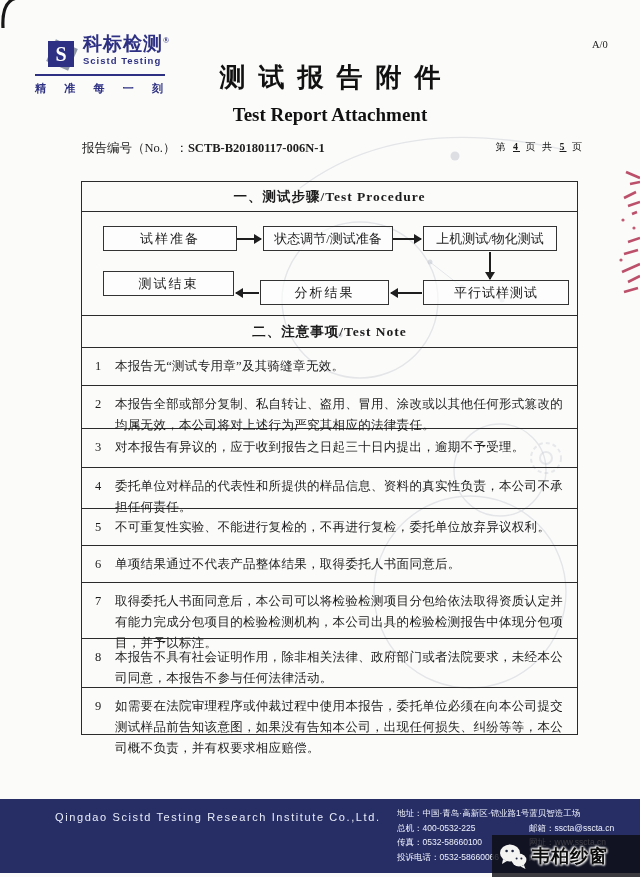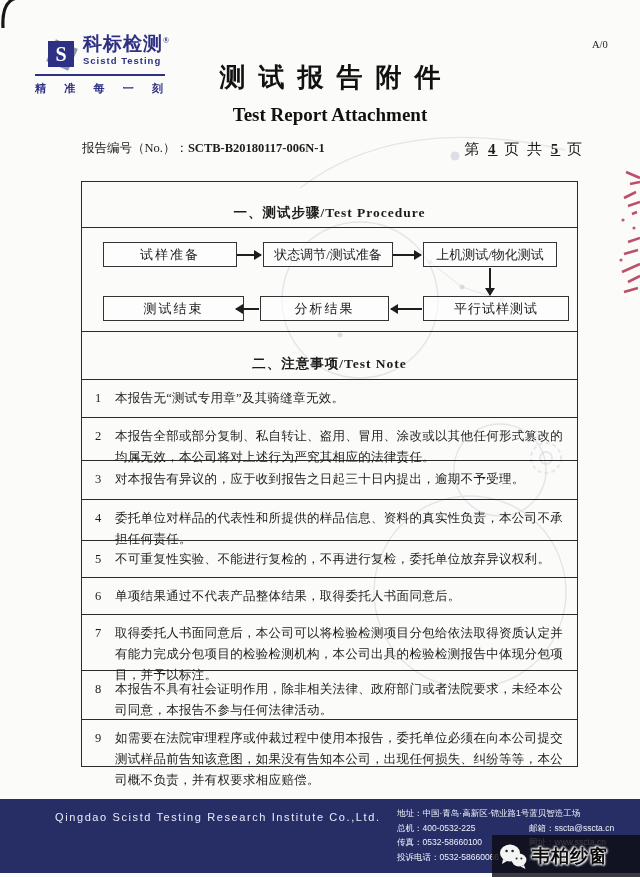--- a/index.html
+++ b/index.html
@@ -26,26 +26,26 @@
       font-family:"Liberation Sans",sans-serif; white-space:nowrap; }
   .logo-underline { height:2px; background:#2e3183; margin-top:4px; width:130px; }
   .logo-slogan { margin-top:5px; font-size:11px; font-weight:bold; color:#2e3183; display:flex;
       justify-content:space-between; width:128px; }
   .doc-code { position:absolute; left:592px; top:39px; font-size:10.5px; color:#222; }
   .title-cn { position:absolute; left:170px; top:60px; width:320px; text-align:center;
       font-size:26px; font-weight:bold; letter-spacing:13px; text-indent:13px; color:#111; }
   .title-en { position:absolute; left:170px; top:104px; width:320px; text-align:center;
       font-size:19px; font-weight:bold; color:#111; }
   .report-line { position:absolute; left:82px; top:140px; font-size:12.5px; }
-  .page-info { position:absolute; right:56px; top:140px; font-size:15px; letter-spacing:2px;margin-left:19px; }
+  .page-info { position:absolute; right:56px; top:140px; font-size:10px; letter-spacing:2px;margin-left:19px; }
   .page-info .u { text-decoration:underline; font-weight:bold; padding:0 1px; }
   
   .doc-table { position:absolute; left:81px; top:181px; width:497px; border:1.5px solid #2b2b2b; background:transparent; }
   .sec-head { height:30px; line-height:29px; text-align:center; font-weight:bold; font-size:13.5px;
-      border-bottom:1.5px solid #2b2b2b; letter-spacing:1px;margin-top:16px; }
+      border-bottom:1.5px solid #2b2b2b; letter-spacing:1px; }
   .flow { position:relative; height:104px; border-bottom:1.5px solid #2b2b2b; }
   .fbox { position:absolute; height:25px; line-height:23px; border:1.5px solid #333; text-align:center;
       font-size:13px; letter-spacing:2px; background:rgba(255,255,255,.6); }
   .arrow-h { position:absolute; height:1.8px; background:#1e1e1e; }
   .arrow-h.right:after { content:""; position:absolute; right:-1px; top:-4px;
       border-left:8px solid #1e1e1e; border-top:5px solid transparent; border-bottom:5px solid transparent; }
   .arrow-h.left:before { content:""; position:absolute; left:-1px; top:-4px;
       border-right:8px solid #1e1e1e; border-top:5px solid transparent; border-bottom:5px solid transparent; }
   .arrow-v { position:absolute; width:1.8px; background:#1e1e1e; }
   .arrow-v:after { content:""; position:absolute; bottom:-1px; left:-4px;
@@ -166,21 +166,21 @@
 
   <div class="sec-head">一、测试步骤/Test Procedure</div>
 
   <div class="flow">
     <div class="fbox" style="left:181px; top:14px; width:130px; letter-spacing:0;">状态调节/测试准备</div>
     <div class="fbox" style="left:21px; top:14px; width:134px;">试样准备</div>
     <div class="fbox" style="left:341px; top:14px; width:134px; letter-spacing:0;">上机测试/物化测试</div>
     <div class="arrow-h right" style="left:155px; top:26px; width:24px;"></div>
     <div class="arrow-h right" style="left:311px; top:26px; width:28px;"></div>
     <div class="arrow-v" style="left:407px; top:40px; height:27px;"></div>
-    <div class="fbox" style="left:21px; top:68px; width:141px;">测试结束</div>
+    <div class="fbox" style="left:21px; top:59px; width:131px;">测试结束</div>
     <div class="fbox" style="left:178px; top:68px; width:129px;">分析结果</div>
     <div class="fbox" style="left:341px; top:68px; width:146px; letter-spacing:1px;">平行试样测试</div>
     <div class="arrow-h left" style="left:154px; top:80px; width:23px;"></div>
     <div class="arrow-h left" style="left:309px; top:80px; width:31px;"></div>
   </div>
 
   <div class="sec-head" style="height:32px; line-height:31px;">二、注意事项/Test Note</div>
 
   <div class="note-row nr1">
     <span class="note-no">1</span>

